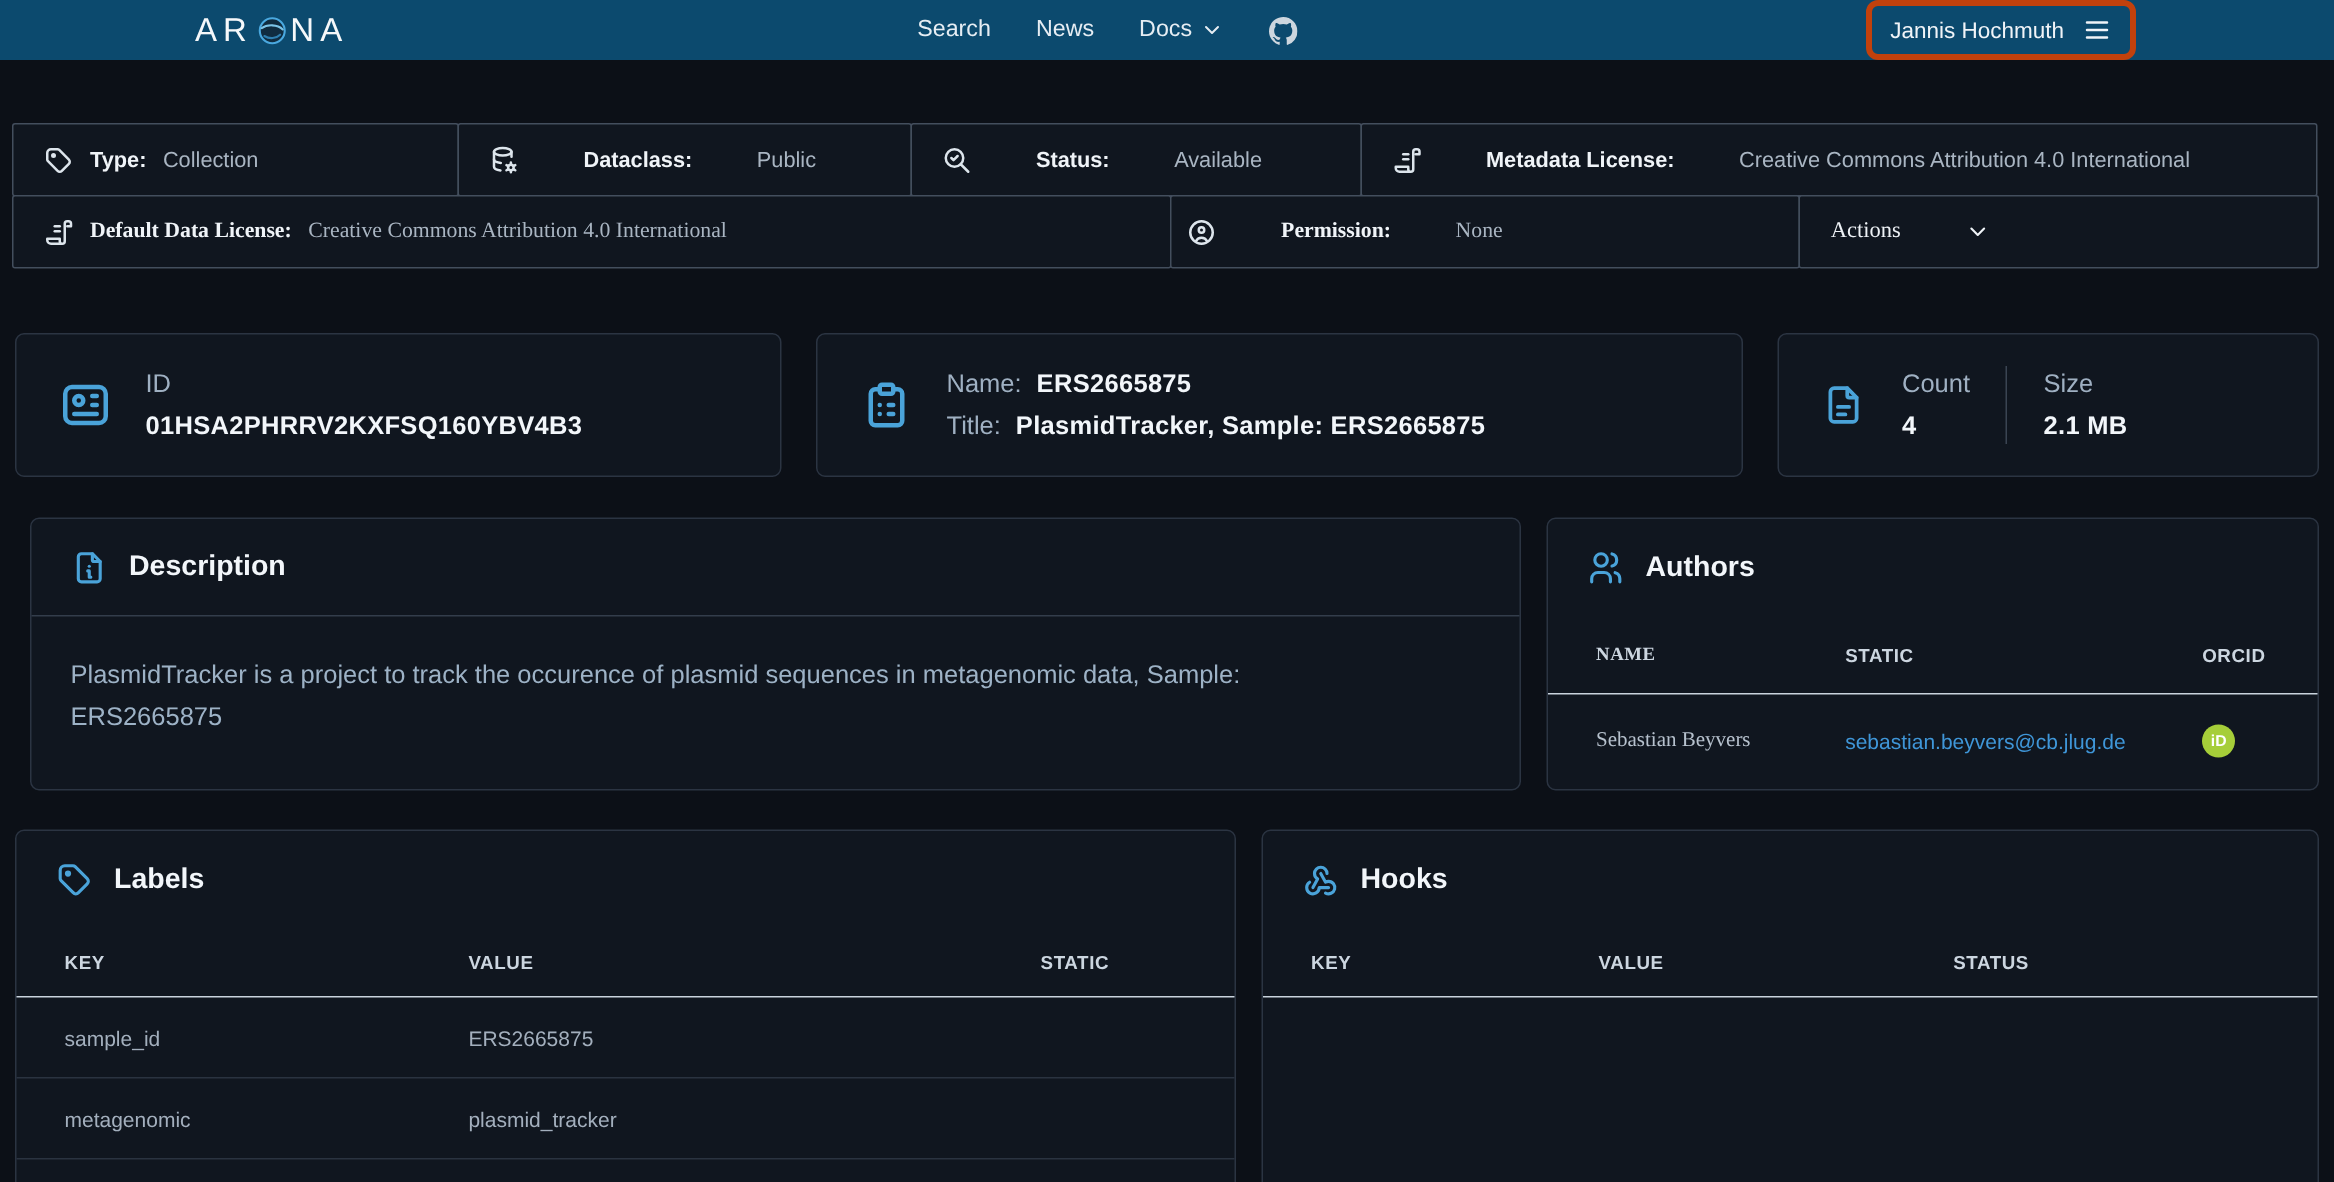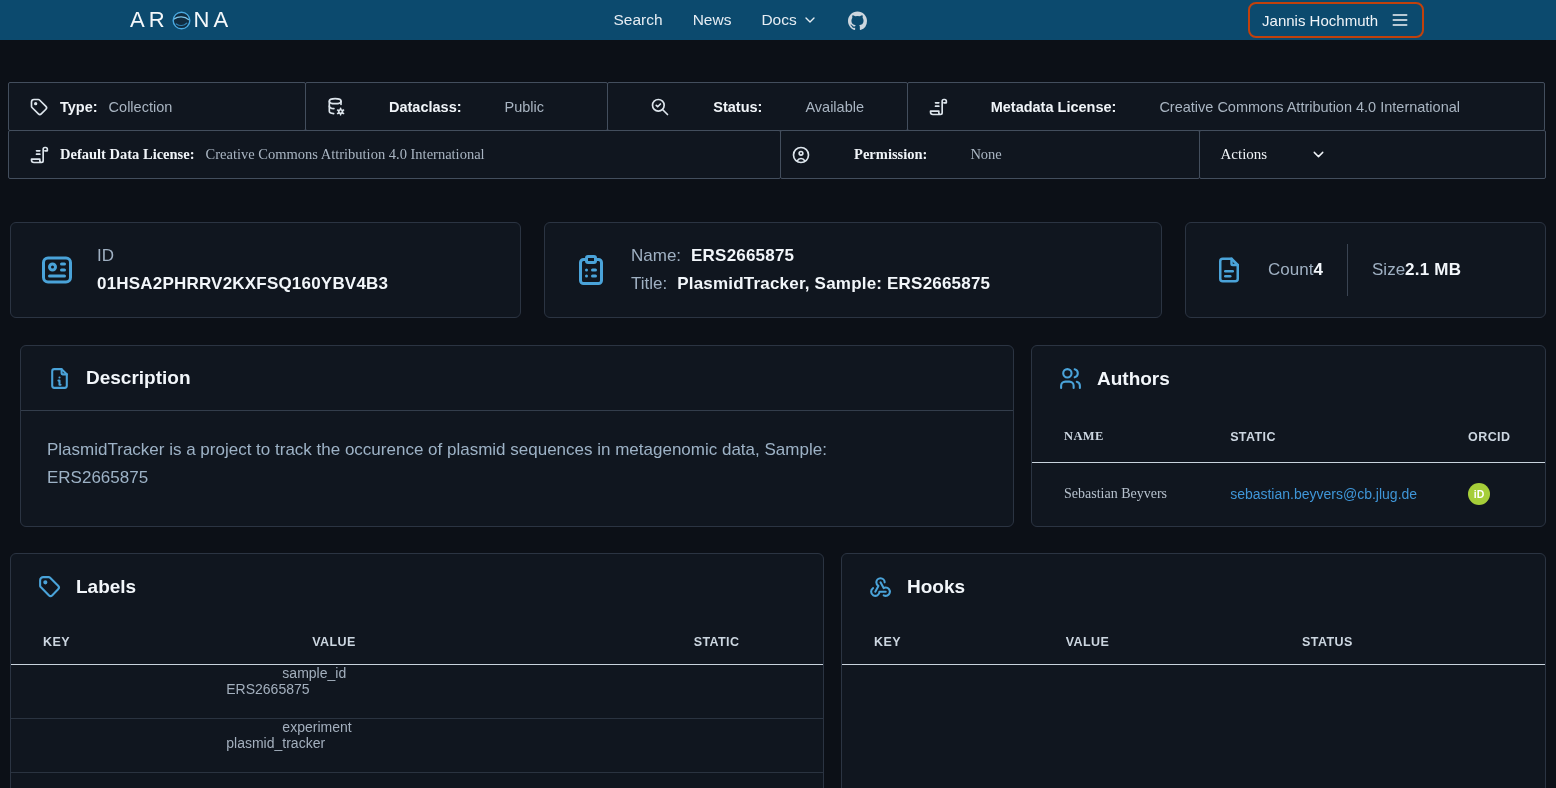--- a/index.html
+++ b/index.html
@@ -12,49 +12,49 @@
   }
   .ic { stroke: currentColor; fill: none; stroke-width: 2; stroke-linecap: round; stroke-linejoin: round; display: block; }
 
   
   .navbar { height: 40px; background: #0c4a6e; display: flex; align-items: center; }
   .nav-inner { width: 100%; padding: 0 132px 0 130px; display: flex; align-items: center; justify-content: space-between; }
   .logo { display: flex; align-items: center; font-size: 22px; letter-spacing: 4px; color: #f5f8fa; font-weight: 500; cursor: pointer; }
   .logo svg { margin: 0 2px; }
   .nav-menu { display: flex; align-items: center; gap: 30px; font-size: 15.5px; }
   .nav-link { color: #e6edf3; text-decoration: none; display: flex; align-items: center; gap: 5px; cursor: pointer; }
-  .user-btn { background: transparent; border: 2px solid #c2410c; border-radius: 8px; color: #f0f4f8;
+  .user-btn { background: transparent; border: 4px solid #c2410c; border-radius: 8px; color: #f0f4f8;
     font-family: inherit; font-size: 15px; padding: 6px 12px; display: flex; align-items: center; gap: 12px; cursor: pointer; }
 
   
   .meta-bar { margin: 42px 8px 0 8px; }
   .meta-row { display: flex; }
   .meta-cell { background: #10161f; border: 1px solid #434e5d; height: 49px; display: flex; align-items: center;
     gap: 11px; padding: 0 20px; font-size: 14.5px; border-radius: 2px; }
   .meta-row2 .meta-cell { margin-top: -1px; font-family: Liberation Serif, serif; }
   .meta-cell + .meta-cell { margin-left: -1px; gap: 43px; }
   .meta-label { font-weight: bold; color: #f0f4f8; white-space: nowrap; }
   .meta-value { color: #a9b5c2; white-space: nowrap; }
   .meta-icon { color: #dde5ec; flex: 0 0 auto; }
-  .c-r1-0 { width: 19.35%; } .c-r1-1 { width: 19.65%; } .c-r1-2 { width: 19.55%; justify-content: center; } .c-r1-3 { width: 41.45%; }
+  .c-r1-0 { width: 19.35%; } .c-r1-1 { width: 19.65%; } .c-r1-2 { width: 19.55%; } .c-r1-3 { width: 41.45%; }
   .c-r2-0 { width: 50.2%; } .c-r2-1 { width: 27.3%; padding-left: 10px; } .c-r2-2 { width: 22.5%; }
   .actions-cell { cursor: pointer; color: #eef2f6; font-size: 15px; gap: 8px; }
 
   
   .cards-row { margin: 43px 10px 0 10px; display: flex; gap: 23px; }
   .card { background: #10161f; border: 1px solid #2b3442; border-radius: 6px; }
   .info-card { height: 96px; display: flex; align-items: center; padding: 0 28px; gap: 22px; }
   .card-icon { color: #4aa3d9; flex: 0 0 auto; }
   .id-card { width: 511px; }
   .name-card { width: 618px; }
   .stats-card { flex: 1; gap: 24px; }
   .muted { color: #9fb0c2; font-size: 17px; line-height: 28px; }
   .strong { color: #f2f6fa; font-size: 17px; font-weight: bold; line-height: 28px; letter-spacing: 0.2px; }
   .kv-line { display: flex; align-items: baseline; gap: 10px; }
-  .stat-col { display: flex; }
+  .stat-col { display: flex; flex-direction: column; }
   .v-div { width: 1px; height: 52px; background: #3a4452; }
 
   
   .mid-row { margin: 27px 10px 0 20px; display: flex; gap: 17px; align-items: stretch; }
   .bottom-row { margin: 26px 10px 0 10px; display: flex; gap: 17px; align-items: flex-start; }
   .panel { border-radius: 6px; }
   .desc-panel { width: 994px; height: 182px; }
   .authors-panel { flex: 1; }
   .labels-panel { width: 814px; height: 260px; }
   .hooks-panel { flex: 1; height: 260px; }
@@ -64,21 +64,21 @@
   .panel-icon { color: #4aa3d9; flex: 0 0 auto; }
   .desc-text { padding: 25px 26px 0 26px; font-size: 17px; line-height: 28px; color: #9db2c6; max-width: 906px; }
 
   
   .tbl-head { display: flex; align-items: center; height: 46px; padding: 0 32px; border-bottom: 1px solid #c9d3dd;
     font-size: 12.5px; font-weight: bold; letter-spacing: 0.4px; color: #ccd6e0; }
   .tbl-row { display: flex; align-items: center; padding: 0 32px; border-bottom: 1px solid #2a3340;
     font-size: 14px; color: #a3afbd; }
   .authors-panel .tbl-head { height: 52px; }
   .authors-panel .tbl-row { height: 62px; border-bottom: none; }
-  .labels-panel .tbl-row, .hooks-panel .tbl-row { height: 54px; flex-direction: column; }
+  .labels-panel .tbl-row, .hooks-panel .tbl-row { height: 54px; }
   .a-c1 { width: 37%; font-family: Liberation Serif, serif; } .a-c2 { width: 53%; } .a-c3 { width: 10%; }
   .l-c1 { width: 36%; } .l-c2 { width: 51%; } .l-c3 { width: 13%; }
   .h-c1 { width: 30%; } .h-c2 { width: 37%; } .h-c3 { width: 33%; }
   .email-link { color: #3f96d8; text-decoration: none; cursor: pointer; }
   .orcid-badge { width: 22px; height: 22px; border-radius: 50%; background: #a6ce39; color: #ffffff;
     font-size: 10.5px; font-weight: bold; display: flex; align-items: center; justify-content: center; cursor: pointer; }
   .author-name { color: #b6c1cd; }
 </style>
 </head>
 <body>
@@ -298,21 +298,21 @@
       <span class="l-c1">KEY</span>
       <span class="l-c2">VALUE</span>
       <span class="l-c3">STATIC</span>
     </div>
     <div class="tbl-row">
       <span class="l-c1">sample_id</span>
       <span class="l-c2">ERS2665875</span>
       <span class="l-c3"></span>
     </div>
     <div class="tbl-row">
-      <span class="l-c1">experiment</span>
+      <span class="l-c1">metagenomic</span>
       <span class="l-c2">plasmid_tracker</span>
       <span class="l-c3"></span>
     </div>
   </div>
 
   <div class="card panel hooks-panel">
     <div class="panel-head">
       <svg class="ic panel-icon" width="25" height="25" viewBox="0 0 24 24">
           <path d="M4.876 13.61a4 4 0 1 0 6.124 3.39h6"></path>
           <path d="M15.066 20.502a4 4 0 1 0 1.934-7.502c-.706 0-1.424.179-2 .5l-3-5.5"></path>

